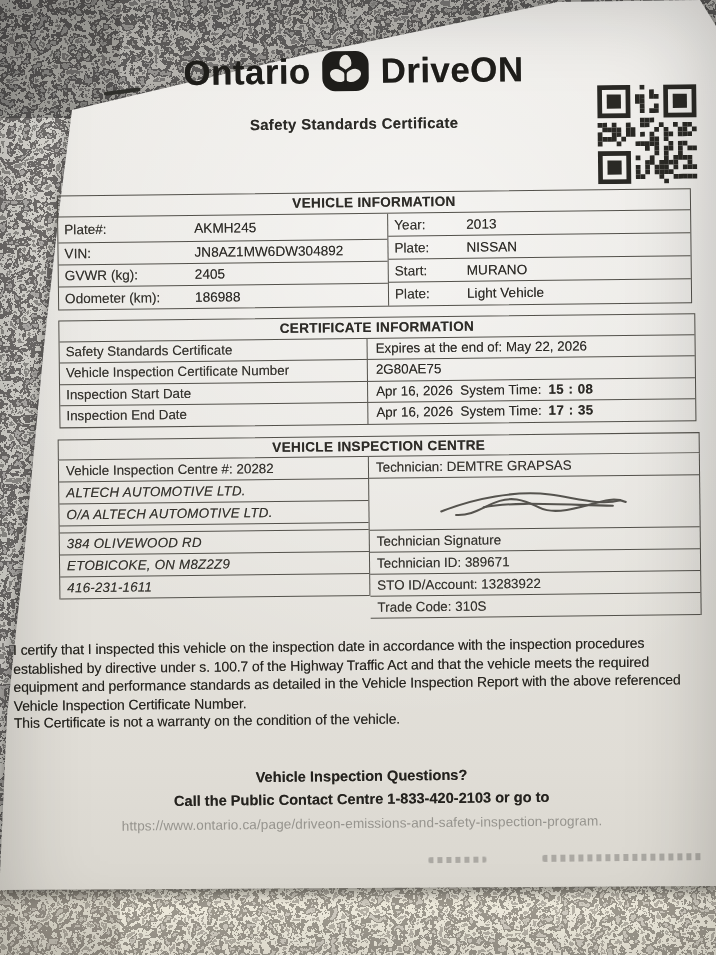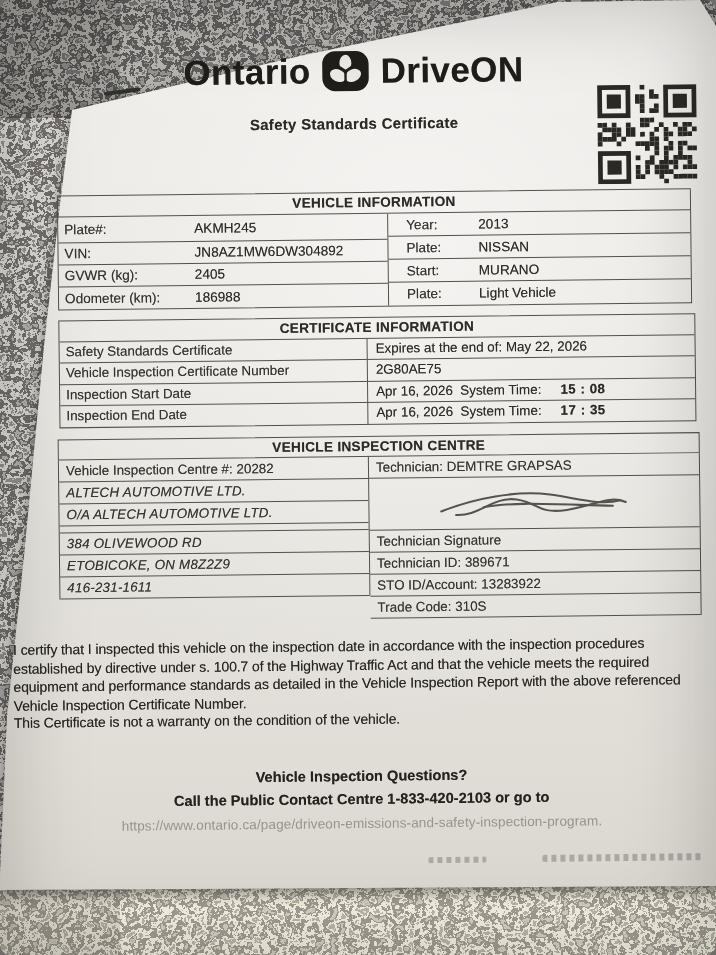--- a/index.html
+++ b/index.html
@@ -1,18 +1,18 @@
 <!DOCTYPE html>
 <html><head>
 <meta charset="utf-8">
 <style>
   html,body{margin:0;padding:0;background:#6e6d67;}
   *{box-sizing:border-box;}
   .stage{position:relative;width:716px;height:955px;overflow:hidden;
-         font-family:"Liberation Sans","DejaVu Sans",sans-serif;border-radius:11px;}
+         font-family:"Liberation Sans","DejaVu Sans",sans-serif;}
   .granite{position:absolute;left:0;top:0;z-index:0;}
   .stage::after{content:'';position:absolute;inset:0;z-index:6;pointer-events:none;
          box-shadow:inset 0 0 90px rgba(0,0,0,0.22);}
   
   .paper-wrap{position:absolute;inset:0;z-index:1;filter:drop-shadow(0 4px 7px rgba(10,10,8,0.5));}
   .paper{position:absolute;inset:0;
      clip-path:polygon(72px 110px,300px 56px,558px 2px,700px 0px,716px 26px,716px 886px,360px 888px,0px 890px,0px 874px,7px 716px,24px 556px,44px 346px,60px 204px);
      background:
        radial-gradient(120% 90% at 58% 26%, rgba(255,255,255,0.50), rgba(255,255,255,0) 55%),
        linear-gradient(100deg, rgba(60,58,52,0.16) 0px, rgba(60,58,52,0.05) 30px, rgba(60,58,52,0) 72px),
@@ -37,29 +37,29 @@
   .t1{left:60px;top:192px;width:634px;}
   .t1 .cols{display:flex;}
   .t1 .colL{width:330px;border-right:1.4px solid var(--bd);}
   .t1 .colR{flex:1;}
   .t1 .row{display:flex;align-items:center;height:22px;font-size:13.6px;padding:0 6px;
            border-bottom:1.4px solid var(--bd);}
   .t1 .colL .row:first-child{height:26px;}
   .t1 .colR .row{height:23px;}
   .t1 .row:last-child{border-bottom:none;}
   .labL{width:130px;}
-  .labR{width:72px;margin-left:12px;}
+  .labR{width:72px;}
   .val{flex:1;color:#2c2a26;}
   .t2{left:60px;top:317px;width:637px;}
   .row2{display:flex;height:21.3px;border-bottom:1.4px solid var(--bd);font-size:13.4px;}
   .row2:last-child{border-bottom:none;}
   .c2l{width:308px;border-right:1.4px solid var(--bd);padding-left:6px;line-height:20px;}
   .c2r{flex:1;padding-left:8px;line-height:20px;color:#2c2a26;}
   .pre{white-space:pre-wrap;}
-  .time{font-weight:700;margin-left:19px;letter-spacing:0.5px;}
+  .time{font-weight:700;margin-left:7px;letter-spacing:0.5px;}
   .t3{position:absolute;left:58px;top:436px;width:642px;}
   .t3h{border:1.4px solid var(--bd);}
   .t3cols{display:flex;align-items:flex-start;}
   .t3l{width:311px;border-left:1.4px solid var(--bd);border-right:1.4px solid var(--bd);}
   .t3r{flex:1;border-right:1.4px solid var(--bd);}
   .row3{height:22px;line-height:21px;font-size:13.4px;padding-left:7px;
         border-bottom:1.4px solid var(--bd);overflow:hidden;}
   .gap{height:7px;}
   .sig{height:52px;display:flex;align-items:center;justify-content:center;padding:0;}
   .it{font-style:italic;letter-spacing:0.2px;}

